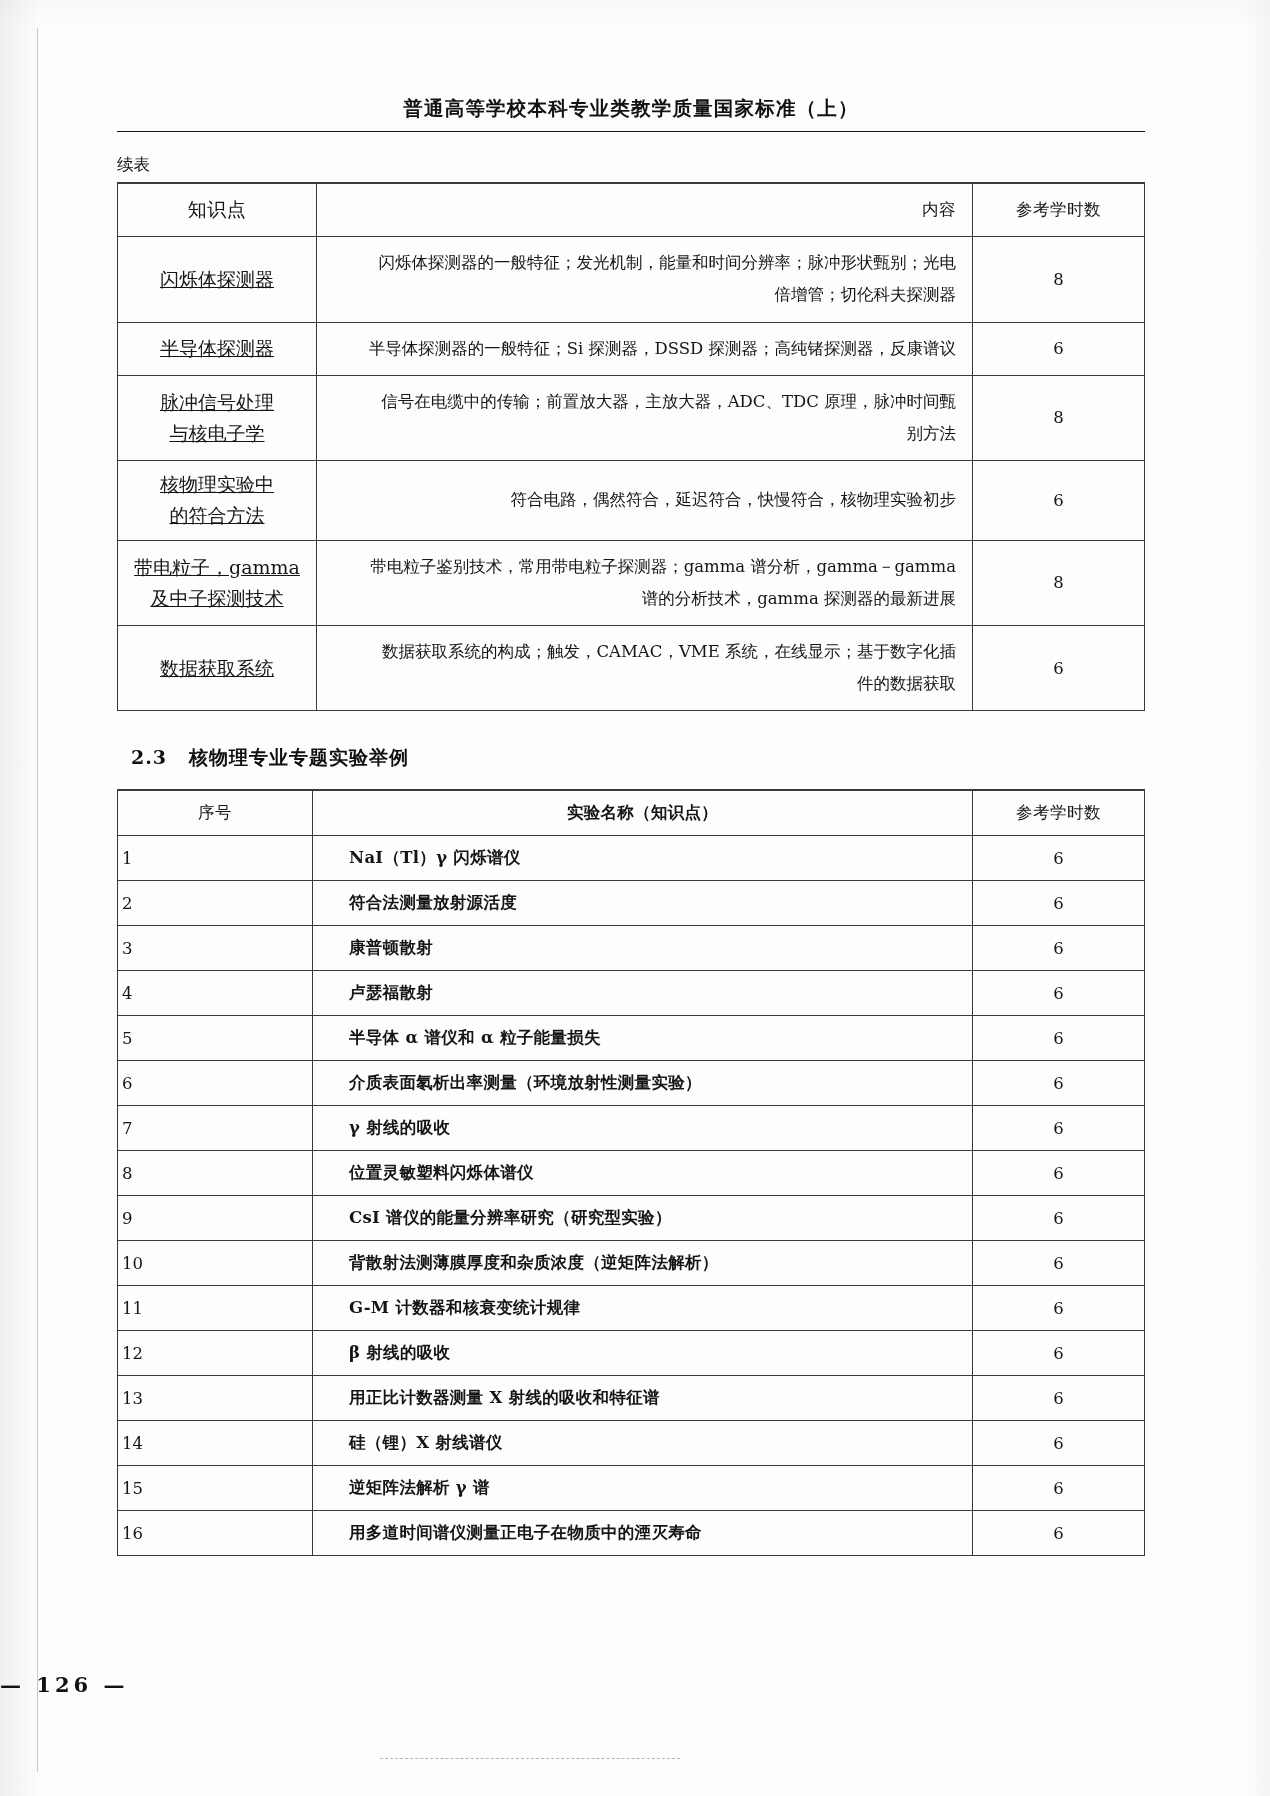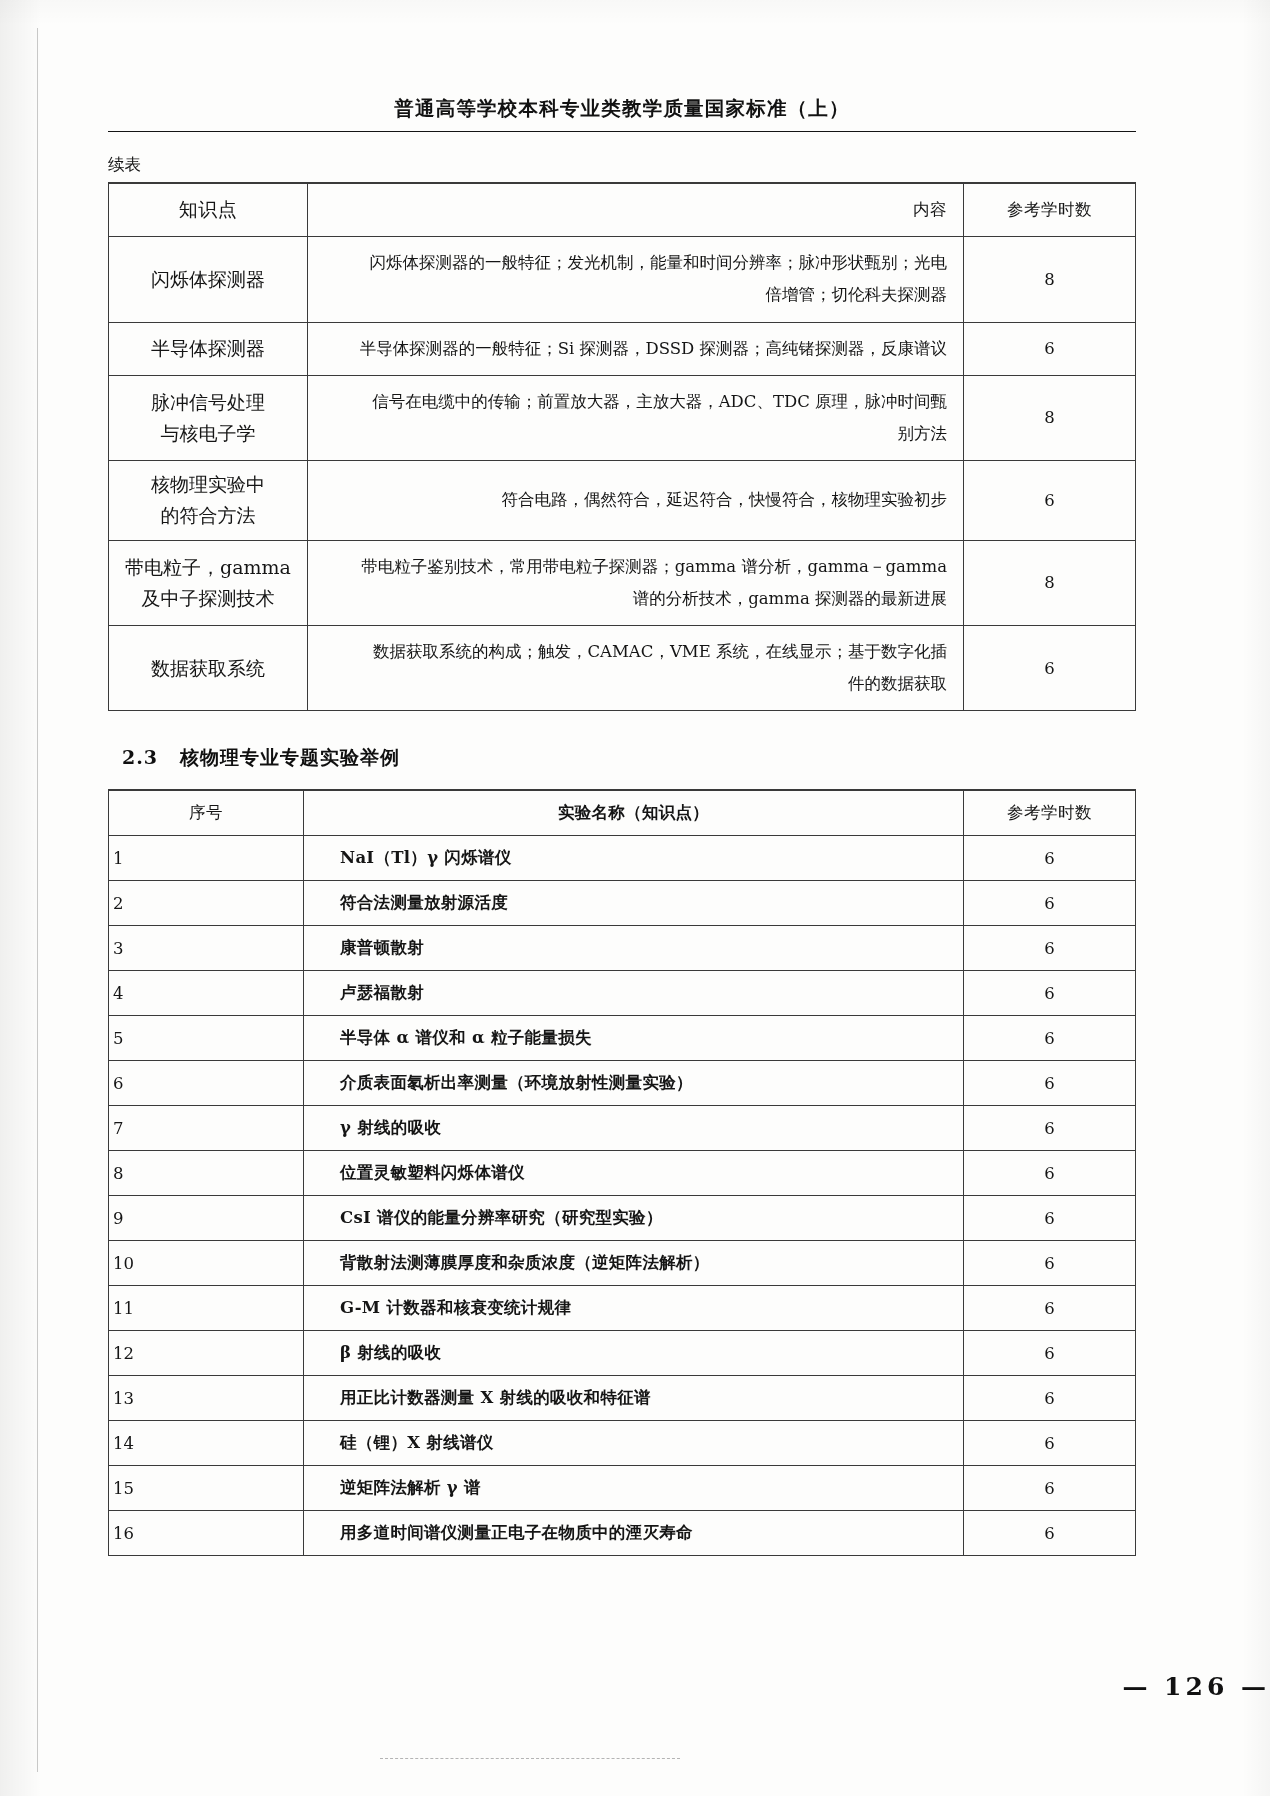--- a/index.html
+++ b/index.html
@@ -38,21 +38,21 @@
     position: absolute;
     left: 380px;
     bottom: 36px;
     width: 300px;
     height: 1px;
     border-top: 1px dashed rgba(120,120,120,0.55);
   }
 
   .content {
     position: absolute;
-    left: 8px;
+    left: 17px;
     top: 0;
     width: 1228px;
   }
 
   
   .runhead {
     margin-top: 95px;
     text-align: center;
     font-size: 19.5px;
     font-weight: bold;
@@ -100,21 +100,21 @@
   
   .t1 .c-know { width: 186px; text-align: center; font-size: 19px; line-height: 1.65; padding: 8px 6px; }
   .t1 .c-cont {
     text-align: right;
     font-size: 16.5px;
     line-height: 1.95;
     padding: 10px 16px 10px 16px;
     text-indent: 2em;
   }
   .t1 .c-hour { width: 163px; text-align: center; font-size: 16.5px; }
-  .t1 .c-know .ln { display: block; }
+  .t1 .c-know .ln { display: block; text-decoration: underline; }
 
   
   .t2 .c-no   { width: 186px; font-size: 16.5px; padding: 11px 4px; }
   .t2 .c-name { text-align: left; font-size: 16.5px; padding: 11px 0 11px 36px; letter-spacing: 0.3px; font-weight: bold; }
   .t2 .c-hour { width: 163px; text-align: center; font-size: 16.5px; }
 
   
   .sec-head {
     width: 1028px;
     margin: 34px auto 18px auto;
@@ -136,22 +136,22 @@
     letter-spacing: 0.6px;
     color: #121212;
   }
 
   
   .folio {
     position: absolute;
     left: 0;
     right: 0;
     top: 1672px;
-    text-align: right;
-    font-size: 25px;
+    text-align: left;
+    font-size: 21px;
     font-weight: bold;
     letter-spacing: 4px;
     color: #111111;
   }
 </style>
 </head>
 <body>
 
 <div class="page">
   <div class="spine-line"></div>

